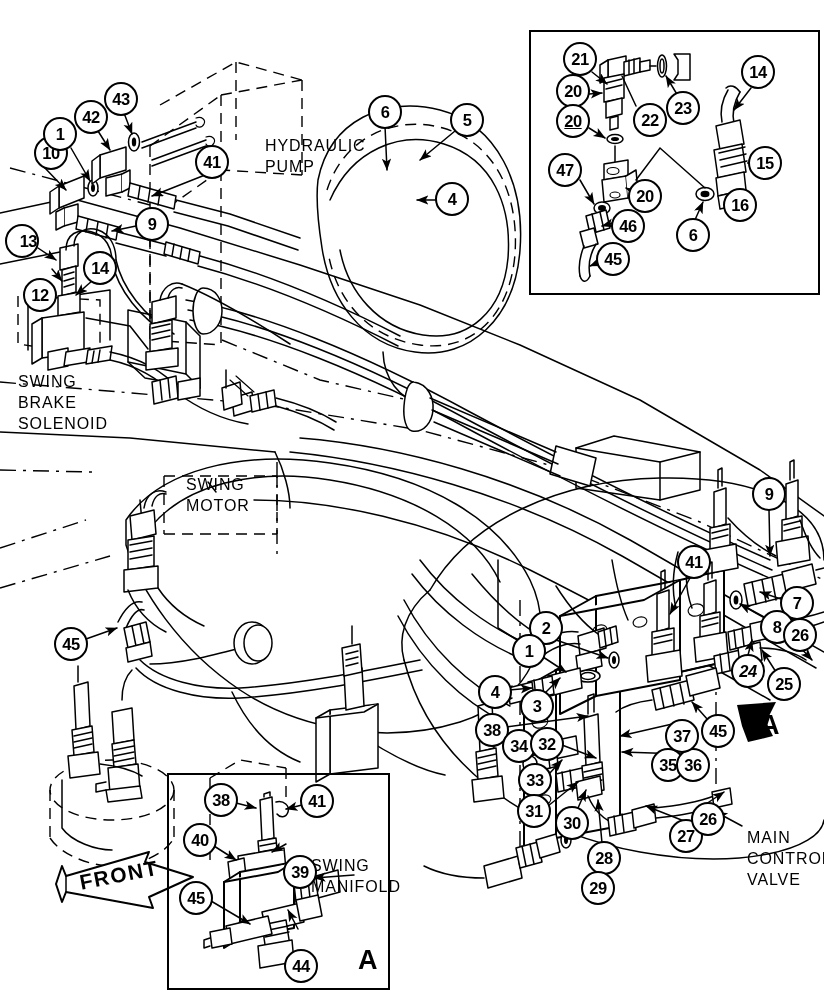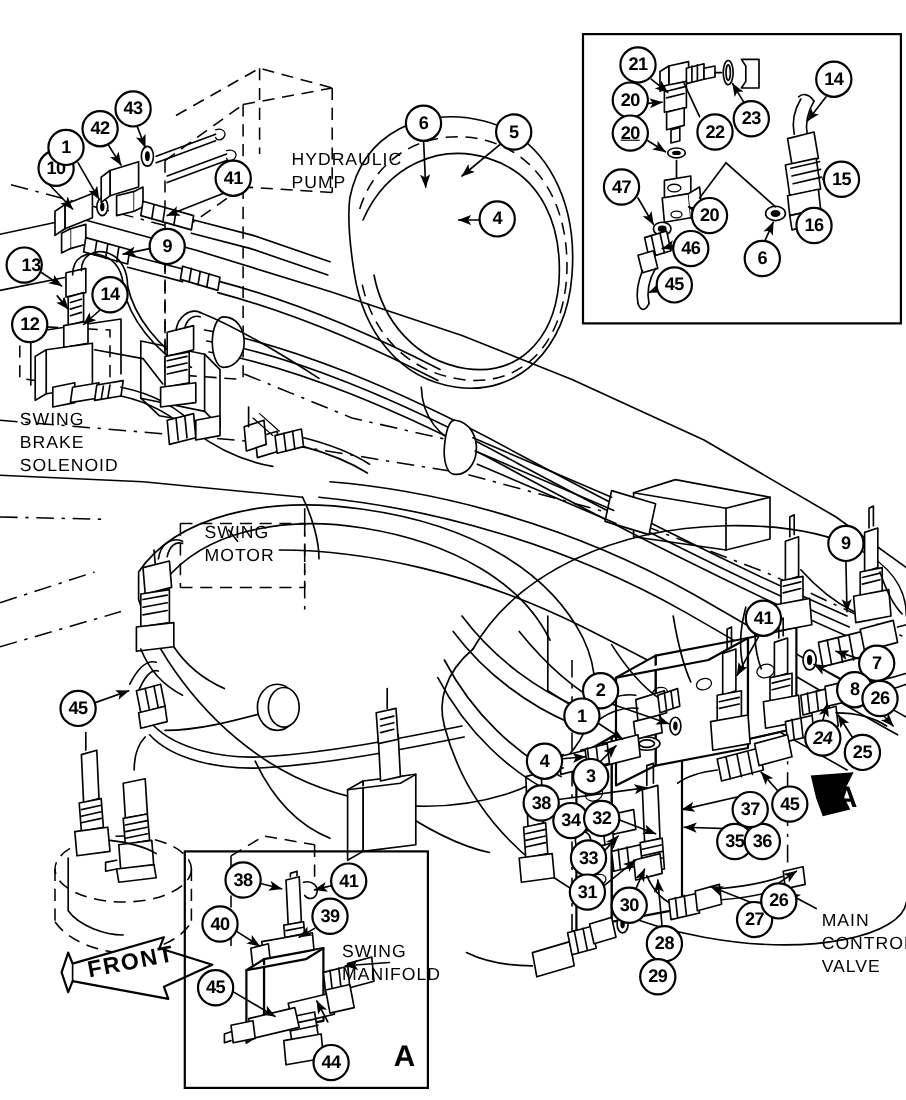--- a/index.html
+++ b/index.html
@@ -670,21 +670,21 @@
       <div class="callout" style="left: 51px; top: 153px;">10</div>
       <div class="callout" style="left: 60px; top: 134px;">1</div>
       <div class="callout" style="left: 91px; top: 117px;">42</div>
       <div class="callout" style="left: 121px; top: 99px;">43</div>
       <div class="callout" style="left: 212px; top: 162px;">41</div>
       <div class="callout " style="left: 385px; top: 112px;">6</div>
       <div class="callout " style="left: 467px; top: 120px;">5</div>
       <div class="callout " style="left: 452px; top: 199px;">4</div>
       <div class="callout " style="left: 152px; top: 224px;">9</div>
       <div class="callout" style="left: 22px; top: 241px; text-align: right;">13</div>
-      <div class="callout" style="left: 27px; top: 262px; margin-top: 16px;">12</div>
+      <div class="callout" style="left: 40px; top: 262px; margin-top: 16px;">12</div>
       <div class="callout" style="left: 100px; top: 268px;">14</div>
       <div class="callout" style="left: 71px; top: 644px;">45</div>
       <div class="callout" style="left: 580px; top: 59px;">21</div>
       <div class="callout" style="left: 573px; top: 91px;">20</div>
       <div class="callout" style="left: 573px; top: 121px; text-decoration: underline;">20</div>
       <div class="callout" style="left: 650px; top: 120px;">22</div>
       <div class="callout" style="left: 683px; top: 108px;">23</div>
       <div class="callout" style="left: 758px; top: 72px;">14</div>
       <div class="callout" style="left: 765px; top: 163px;">15</div>
       <div class="callout" style="left: 740px; top: 205px;">16</div>
@@ -714,18 +714,18 @@
       <div class="callout" style="left: 598px; top: 888px;">29</div>
       <div class="callout" style="left: 686px; top: 836px;">27</div>
       <div class="callout" style="left: 708px; top: 819px;">26</div>
       <div class="callout" style="left: 668px; top: 765px;">35</div>
       <div class="callout" style="left: 693px; top: 765px;">36</div>
       <div class="callout" style="left: 682px; top: 736px;">37</div>
       <div class="callout" style="left: 718px; top: 731px;">45</div>
       <div class="callout" style="left: 221px; top: 800px;">38</div>
       <div class="callout" style="left: 317px; top: 801px;">41</div>
       <div class="callout" style="left: 200px; top: 840px;">40</div>
-      <div class="callout" style="left: 300px; top: 833px;">39</div>
+      <div class="callout" style="left: 300px; top: 872px;">39</div>
       <div class="callout" style="left: 196px; top: 898px;">45</div>
       <div class="callout" style="left: 301px; top: 935px; margin-top: 14px;">44</div>
     </div>
 
 </div>
 
 </body></html>

